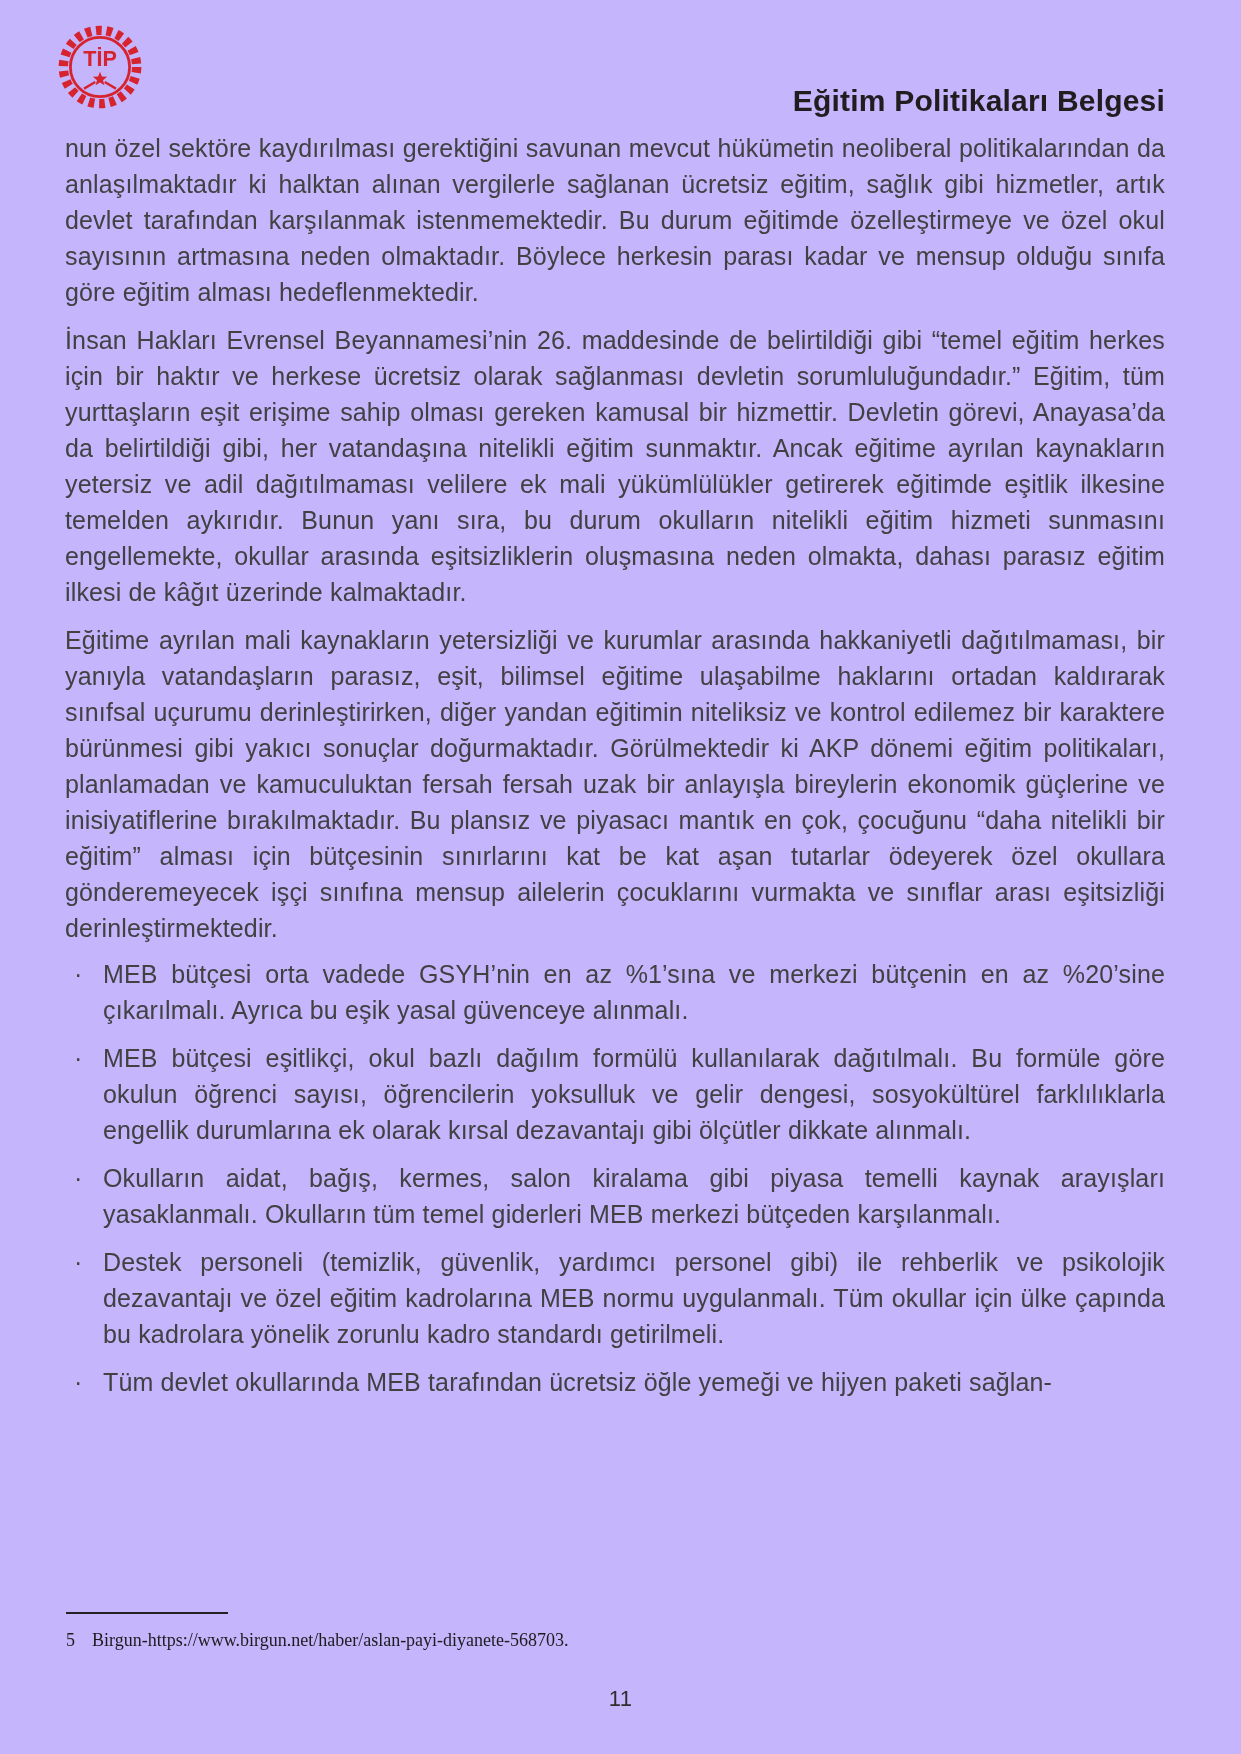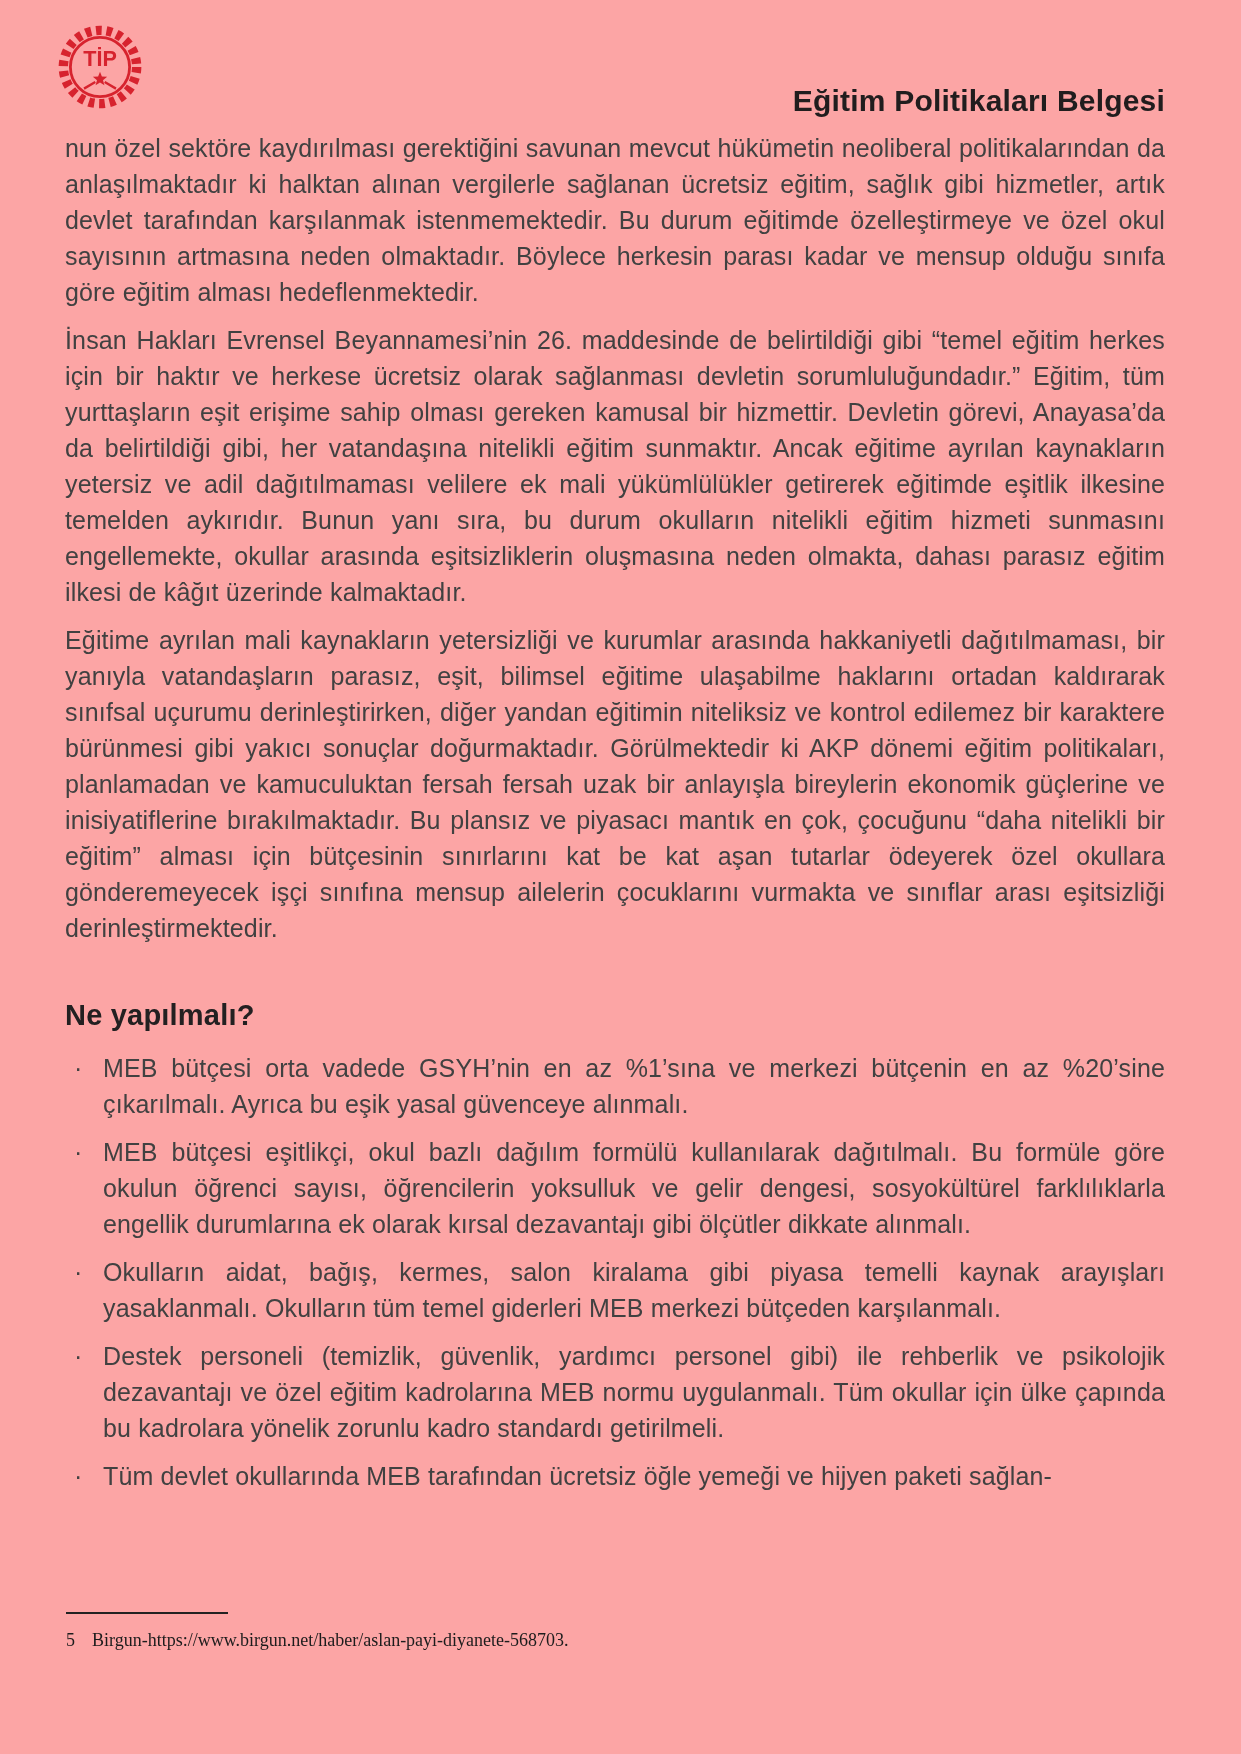--- a/index.html
+++ b/index.html
@@ -1,17 +1,17 @@
 <!DOCTYPE html>
 <html lang="tr"><head>
 <meta charset="utf-8">
 <style>
   html,body{margin:0;padding:0;background:#ffffff;}
   .page{
-    position:relative;width:1241px;height:1754px;background:#fca5a5;overflow:hidden;
+    position:relative;width:1241px;height:1754px;background:#c4b5fd;overflow:hidden;
     font-family:"Liberation Sans",sans-serif;color:#414141;
   }
   
   .logo{position:absolute;left:53px;top:20px;width:94px;height:94px;}
   .header-title{
     position:absolute;top:54px;right:76px;
     font-size:30px;font-weight:bold;letter-spacing:.2px;color:#211d1e;white-space:nowrap;margin-top:30px;
   }
   
   .content{
@@ -58,21 +58,20 @@
 
   <div class="content">
 
     <p class="para"><span>nun özel sektöre kaydırılması gerektiğini savunan mevcut hükümetin neoliberal politikalarından da anlaşılmaktadır ki halktan alınan vergilerle sağlanan ücretsiz eğitim, sağlık gibi hizmetler, artık devlet tarafından karşılanmak istenmemektedir. Bu durum eğitimde özelleştirmeye ve özel okul sayısının artmasına neden olmaktadır. Böylece herkesin parası kadar ve mensup olduğu sınıfa göre eğitim alması hedeflenmektedir.</span></p>
 
     <p class="para"><span>İnsan Hakları Evrensel Beyannamesi’nin 26. maddesinde de belirtildiği gibi “</span><span class="italic">temel eğitim herkes için bir haktır ve herkese ücretsiz olarak sağlanması devletin sorumluluğundadır.</span><span>” Eğitim, tüm yurttaşların eşit erişime sahip olması gereken kamusal bir hizmettir. Devletin görevi, Anayasa’da da belirtildiği gibi, her vatandaşına nitelikli eğitim sunmaktır. Ancak eğitime ayrılan kaynakların yetersiz ve adil dağıtılmaması velilere ek mali yükümlülükler getirerek eğitimde eşitlik ilkesine temelden aykırıdır. Bunun yanı sıra, bu durum okulların nitelikli eğitim hizmeti sunmasını engellemekte, okullar arasında eşitsizliklerin oluşmasına neden olmakta, dahası parasız eğitim ilkesi de kâğıt üzerinde kalmaktadır.</span></p>
 
 
     <p class="para"><span>Eğitime ayrılan mali kaynakların yetersizliği ve kurumlar arasında hakkaniyetli dağıtılmaması, bir yanıyla vatandaşların parasız, eşit, bilimsel eğitime ulaşabilme haklarını ortadan kaldırarak sınıfsal uçurumu derinleştirirken, diğer yandan eğitimin niteliksiz ve kontrol edilemez bir karaktere bürünmesi gibi yakıcı sonuçlar doğurmaktadır. Görülmektedir ki AKP dönemi eğitim politikaları, planlamadan ve kamuculuktan fersah fersah uzak bir anlayışla bireylerin ekonomik güçlerine ve inisiyatiflerine bırakılmaktadır. Bu plansız ve piyasacı mantık en çok, çocuğunu “daha nitelikli bir eğitim” alması için bütçesinin sınırlarını kat be kat aşan tutarlar ödeyerek özel okullara gönderemeyecek işçi sınıfına mensup ailelerin çocuklarını vurmakta ve sınıflar arası eşitsizliği derinleştirmektedir.</span></p>
 
-    <h2 class="section-heading">Ne yapılmalı?</h2>
 
     <div class="bullet">
       <span class="bullet-marker">·</span>
       <p class="bullet-text">MEB bütçesi orta vadede GSYH’nin en az %1’sına ve merkezi bütçenin en az %20’sine çıkarılmalı. Ayrıca bu eşik yasal güvenceye alınmalı.</p>
     </div>
     <div class="bullet">
       <span class="bullet-marker">·</span>
       <p class="bullet-text">MEB bütçesi eşitlikçi, okul bazlı dağılım formülü kullanılarak dağıtılmalı. Bu formüle göre okulun öğrenci sayısı, öğrencilerin yoksulluk ve gelir dengesi, sosyokültürel farklılıklarla engellik durumlarına ek olarak kırsal dezavantajı gibi ölçütler dikkate alınmalı.</p>
     </div>
     <div class="bullet">
@@ -89,14 +88,15 @@
     </div>
 
   </div>
 
   <div class="footnote-rule"></div>
   <div class="footnote">
     <span class="fn-num">5</span>
     <span class="fn-text">Birgun-https://www.birgun.net/haber/aslan-payi-diyanete-568703.</span>
   </div>
 
+  <div class="page-number">11</div>
 
 </div>
 
 </body></html>

